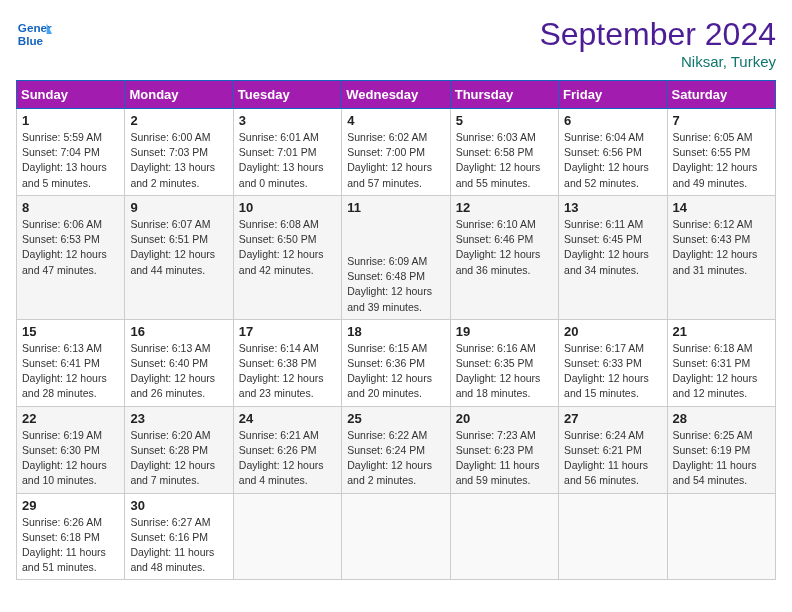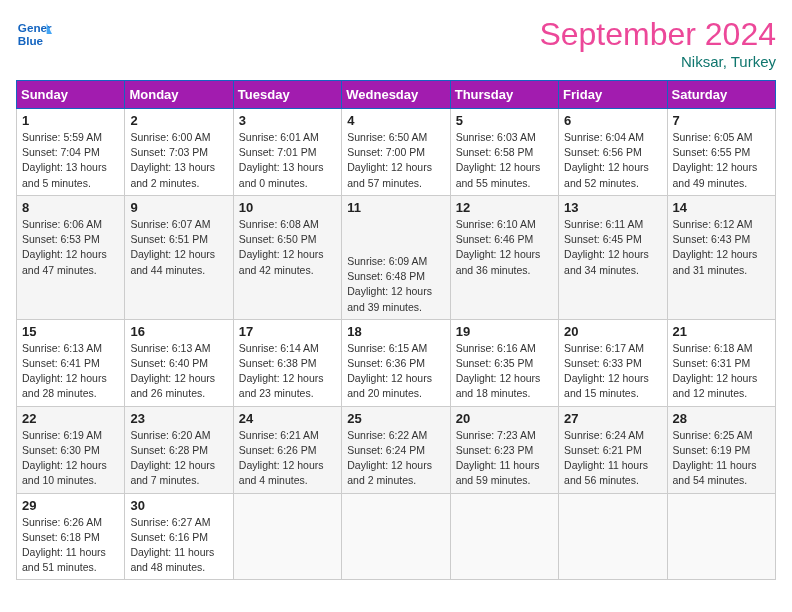--- a/index.html
+++ b/index.html
@@ -23,21 +23,21 @@
     }
     .logo-icon {
       width: 36px;
       height: 36px;
     }
     .title-block {
       text-align: right;
     }
     .month-title {
       font-size: 32px;
-      color: #ec4899;
+      color: #4c1d95;
       font-weight: normal;
     }
     .location {
       font-size: 15px;
       color: #0f766e;
     }
     .calendar {
       width: 100%;
       border-collapse: collapse;
       font-size: 11px;
@@ -125,21 +125,21 @@
         </td>
         <td>
           <span class="day-num">3</span>
           <div class="day-info" style="white-space: pre-line;">Sunrise: 6:01 AM
 Sunset: 7:01 PM
 Daylight: 13 hours
 and 0 minutes.</div>
         </td>
         <td>
           <span class="day-num">4</span>
-          <div class="day-info" style="white-space: pre-line;">Sunrise: 6:50 AM
+          <div class="day-info" style="white-space: pre-line;">Sunrise: 6:02 AM
 Sunset: 7:00 PM
 Daylight: 12 hours
 and 57 minutes.</div>
         </td>
         <td>
           <span class="day-num">5</span>
           <div class="day-info" style="white-space: pre-line;">Sunrise: 6:03 AM
 Sunset: 6:58 PM
 Daylight: 12 hours
 and 55 minutes.</div>

